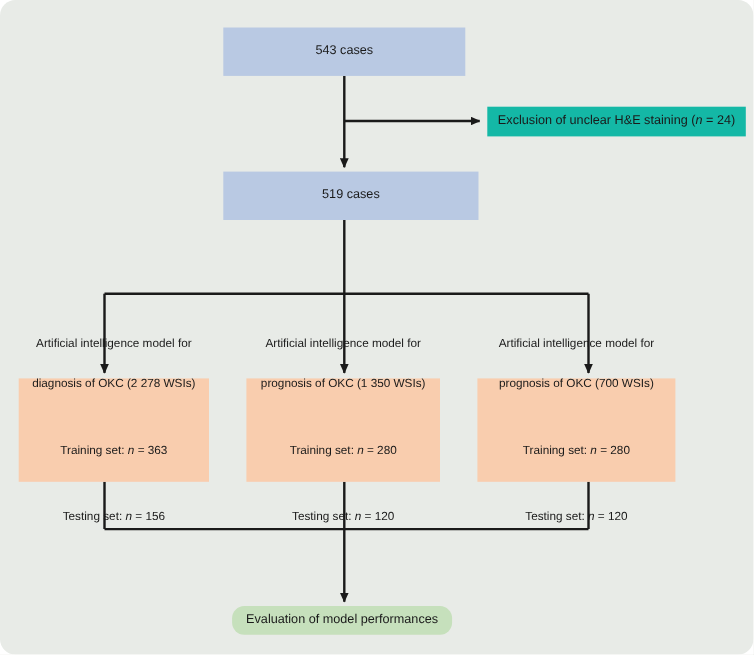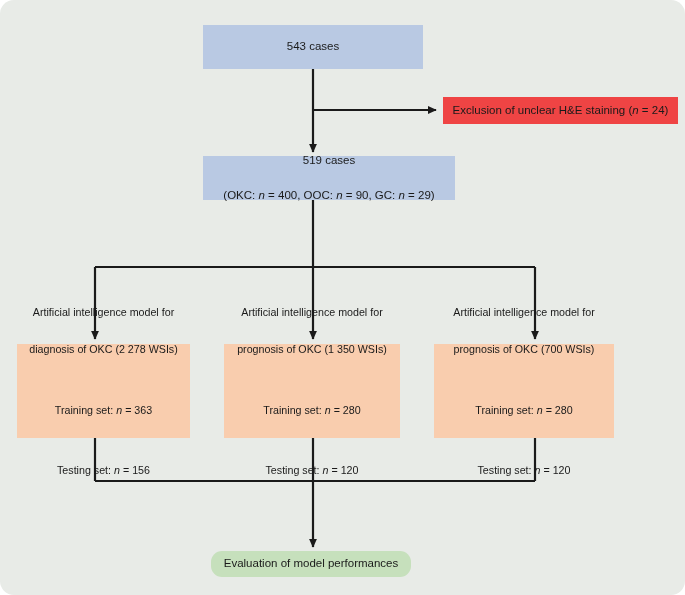--- a/index.html
+++ b/index.html
@@ -37,28 +37,28 @@
     line-height: 1.32;
   }
   .node .ln {
     display: block;
     white-space: nowrap;
   }
   .node .gap {
     height: 9px;
   }
   .blue  { background: #b9c9e3; gap: 20px; }
-  .amber { background: #ef4444; }
+  .amber { background: #14b8a6; }
   .peach { background: #f9cdae; gap: 23px; }
   .green { background: #c6e0bc; border-radius: 11px; }
 
   
   #node-cohort-initial   { left:203px; top:25px;  width:220px; height:44px;  font-size:11.5px; }
   #node-exclusion        { left:443px; top:97px;  width:235px; height:27px;  font-size:11.5px; }
-  #node-cohort-filtered  { left:203px; top:156px; width:252px; height:44px;  font-size:11.5px; }
+  #node-cohort-filtered  { left:203px; top:156px; width:232px; height:44px;  font-size:11.5px; }
   #node-model-diagnosis  { left:17px;  top:344px; width:173px; height:94px;  font-size:10.7px; }
   #node-model-prognosis-wsi  { left:224px; top:344px; width:176px; height:94px; font-size:10.7px; }
   #node-model-prognosis-case { left:434px; top:344px; width:180px; height:94px; font-size:10.7px; }
   #node-evaluation       { left:211px; top:551px; width:200px; height:26px;  font-size:11.5px; }
 
   .it { font-style: italic; }
 </style>
 </head>
 <body>
 
@@ -98,21 +98,20 @@
   <div class="node blue" id="node-cohort-initial">
     <span class="ln">543 cases</span>
   </div>
 
   <div class="node amber" id="node-exclusion">
     <span class="ln">Exclusion of unclear H&amp;E staining (<i class="it">n</i> = 24)</span>
   </div>
 
   <div class="node blue" id="node-cohort-filtered">
     <span class="ln">519 cases</span>
-    <span class="ln">(OKC: <i class="it">n</i> = 400, OOC: <i class="it">n</i> = 90, GC: <i class="it">n</i> = 29)</span>
   </div>
 
   <div class="node peach" id="node-model-diagnosis">
     <span class="ln">Artificial intelligence model for</span>
     <span class="ln">diagnosis of OKC (2 278 WSIs)</span>
     <span class="gap"></span>
     <span class="ln">Training set: <i class="it">n</i> = 363</span>
     <span class="gap"></span>
     <span class="ln">Testing set: <i class="it">n</i> = 156</span>
   </div>

